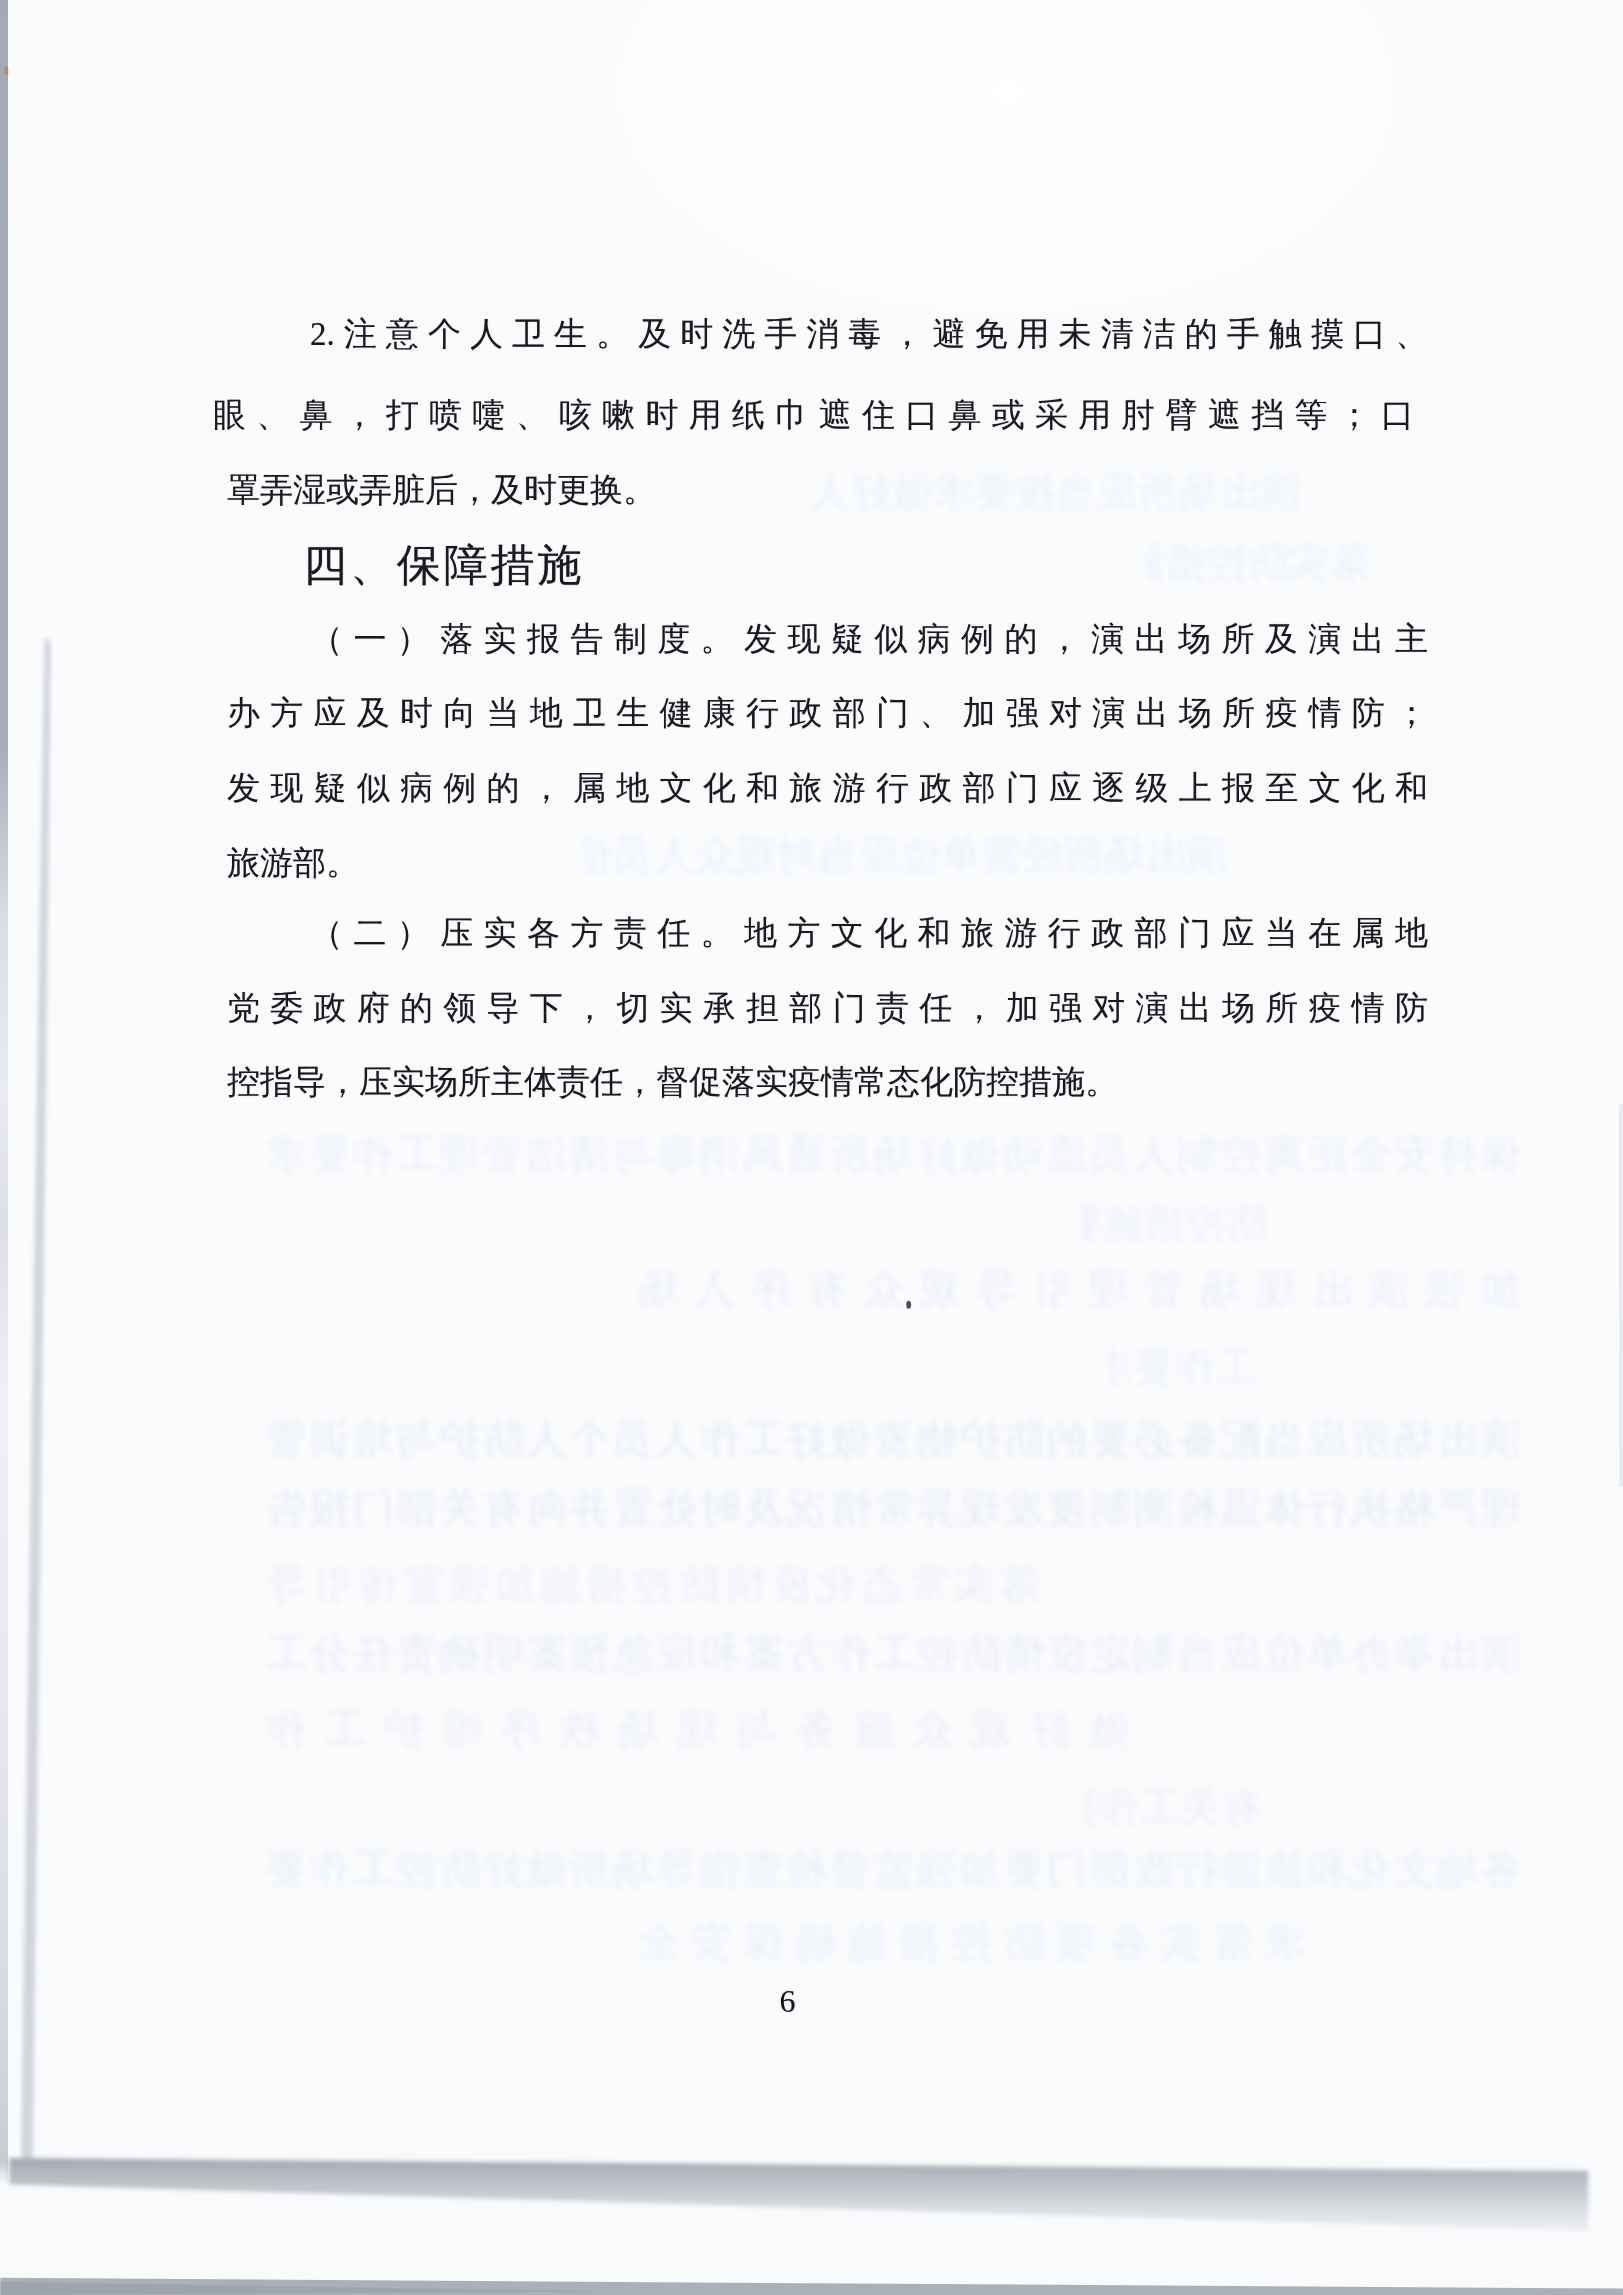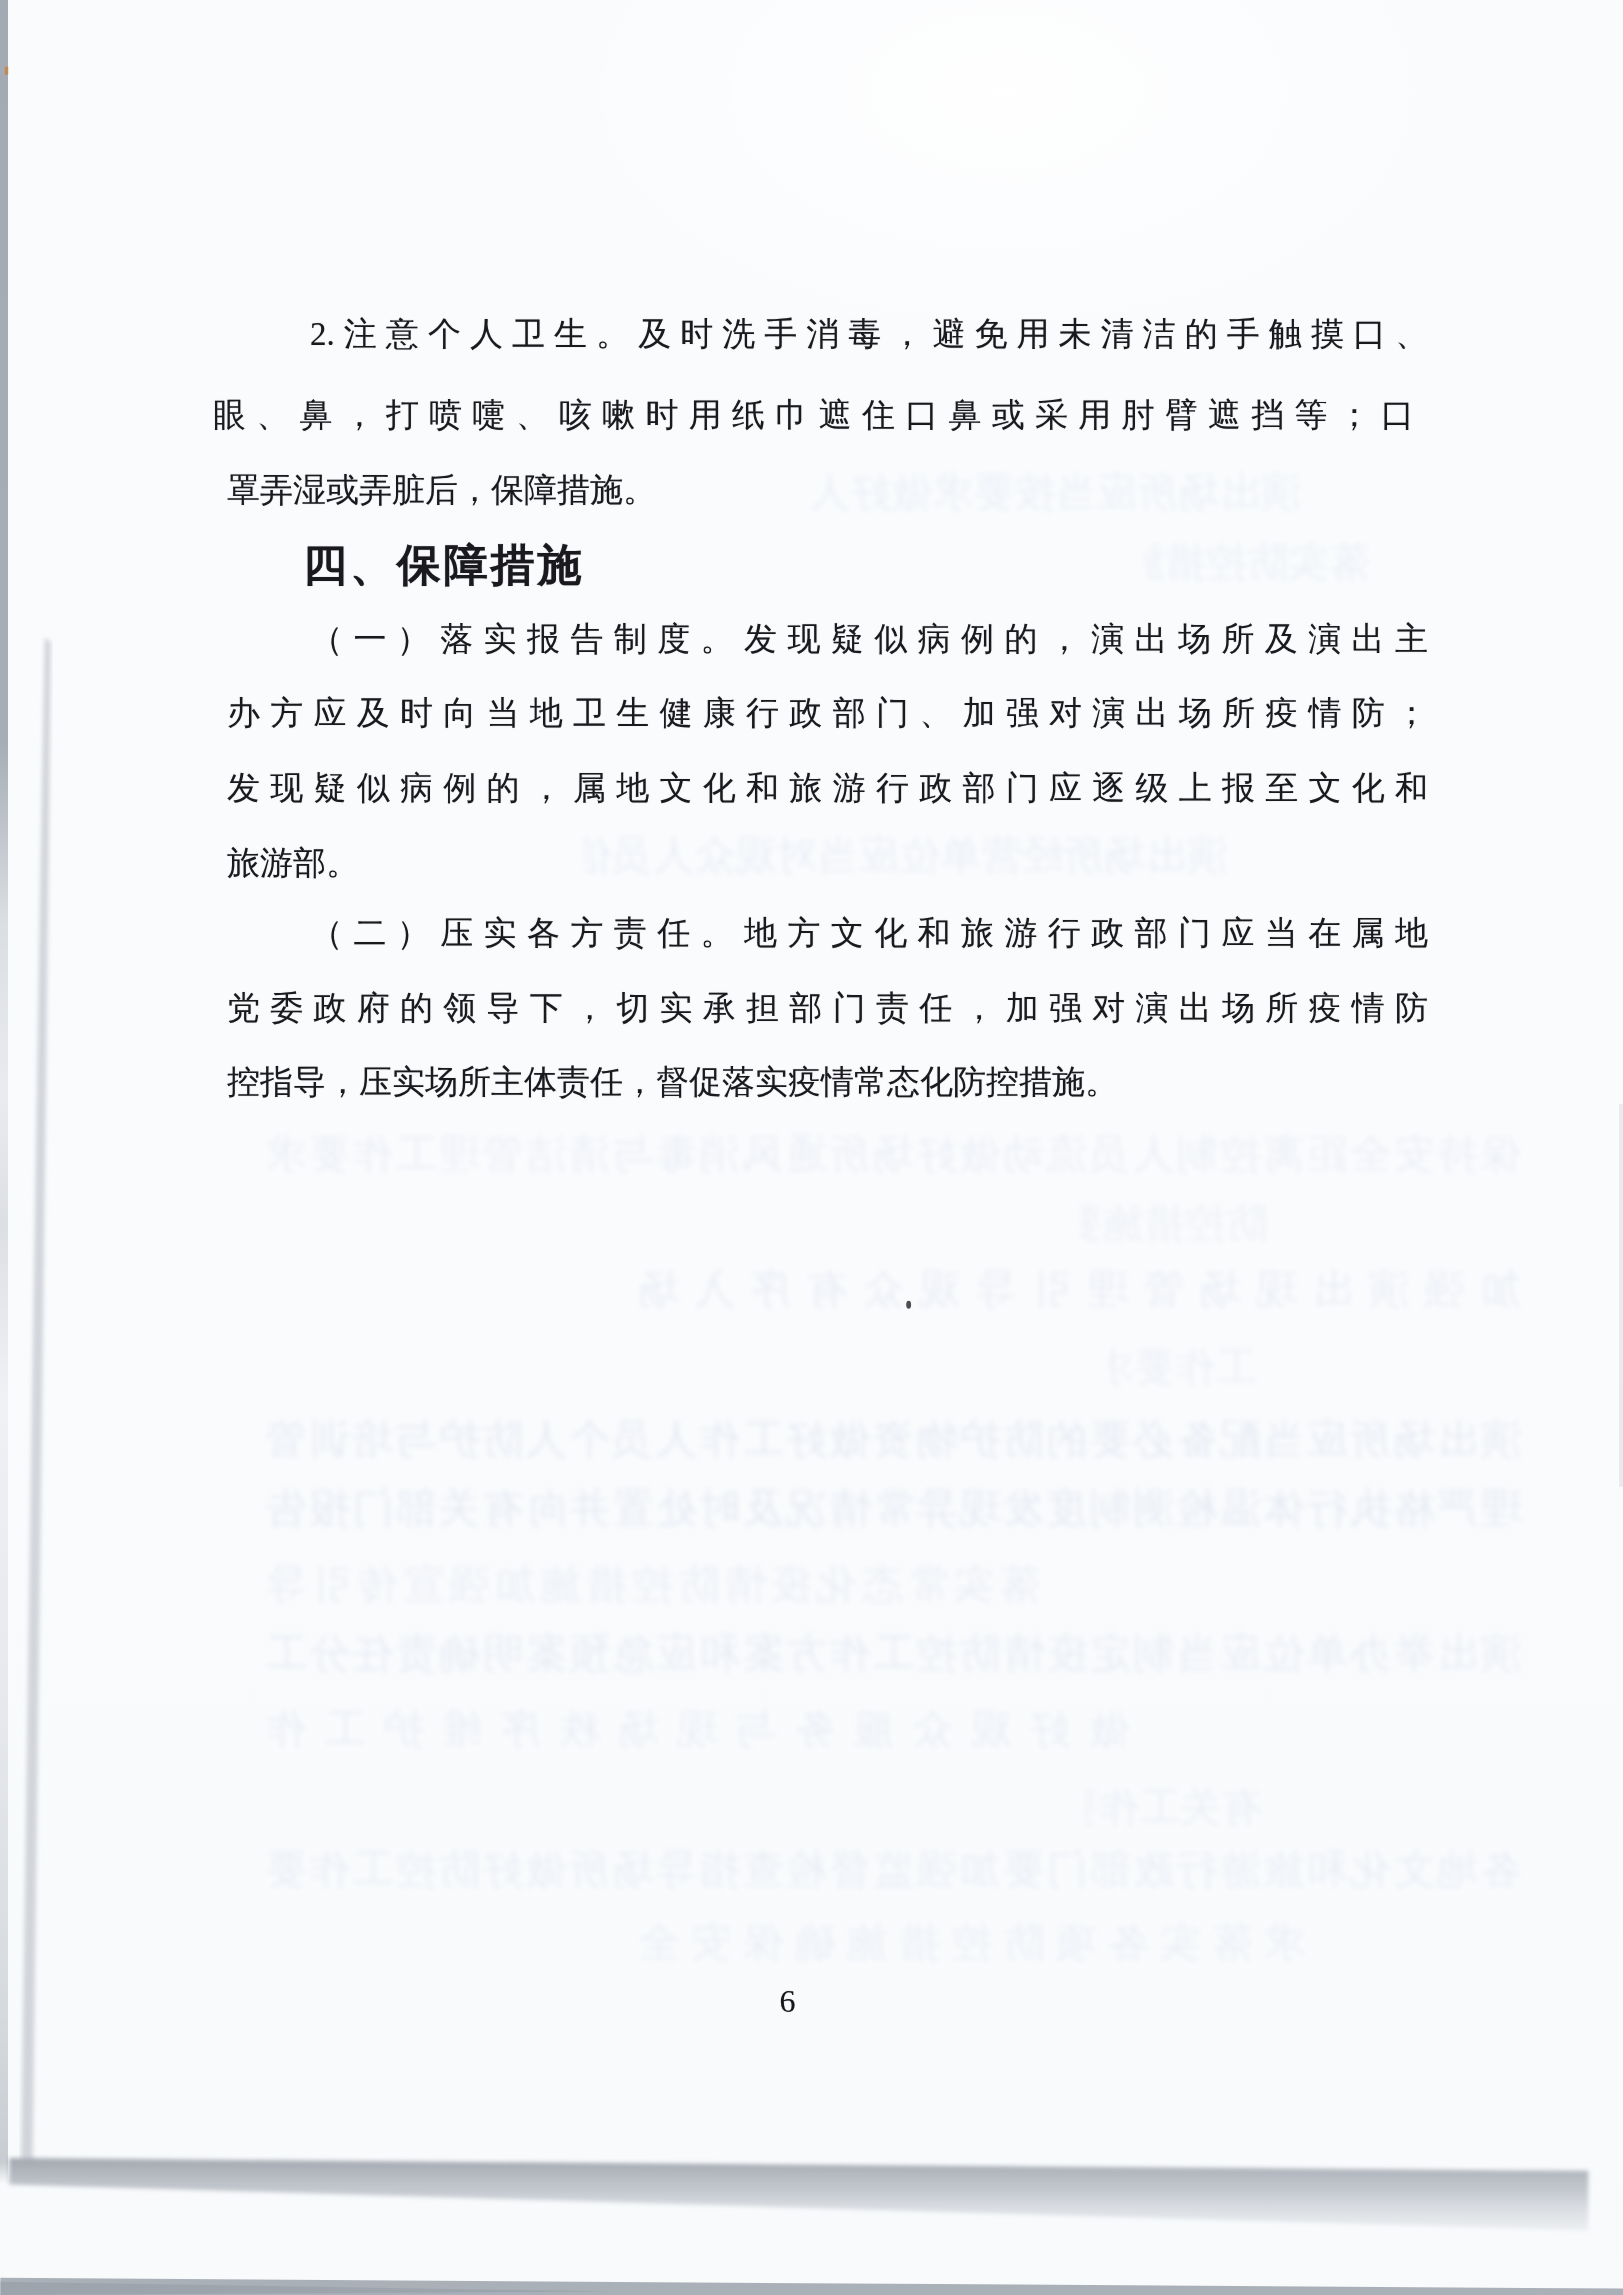--- a/index.html
+++ b/index.html
@@ -25,21 +25,21 @@
   }
   .line.justify{
     white-space:normal;
     text-align:justify;
     text-align-last:justify;
     text-justify:inter-character;
     word-break:break-all;
   }
   .line.heading{
     font-family:"Liberation Sans","DejaVu Sans",sans-serif;
-    font-weight:700;
+    font-weight:400;
     font-size:44px;
     letter-spacing:2.9px;
     text-shadow:0 0 1px rgba(20,20,26,.5);
   }
   
   .ghost{
     position:absolute;
     font-size:41px;
     line-height:64px;
     height:64px;
@@ -126,21 +126,21 @@
     <div class="ghost" style="top:1621px;left:265px;width:1256px;opacity:.09">演出举办单位应当制定疫情防控工作方案和应急预案明确责任分工</div>
     <div class="ghost" style="top:1697px;left:265px;width:864px;opacity:.08">做好观众服务与现场秩序维护工作</div>
     <div class="ghost" style="top:1775px;left:1085px;width:177px;opacity:.07">有关工作要求</div>
     <div class="ghost" style="top:1837px;left:265px;width:1256px;opacity:.08">各地文化和旅游行政部门要加强监督检查指导场所做好防控工作要</div>
     <div class="ghost" style="top:1910px;left:638px;width:667px;opacity:.07">求落实各项防控措施确保安全</div>
   </div>
 
   <div>
     <div class="line justify" style="top:297px;left:310px;width:1118px">2.注意个人卫生。及时洗手消毒，避免用未清洁的手触摸口、</div>
     <div class="line justify" style="top:378px;left:213px;width:1201px">眼、鼻，打喷嚏、咳嗽时用纸巾遮住口鼻或采用肘臂遮挡等；口</div>
-    <div class="line" style="top:453px;left:227px">罩弄湿或弄脏后，保障措施。</div>
+    <div class="line" style="top:453px;left:227px">罩弄湿或弄脏后，及时更换。</div>
     <div class="line heading" style="top:528px;left:303px">四、保障措施</div>
     <div class="line justify" style="top:602px;left:310px;width:1118px">（一）落实报告制度。发现疑似病例的，演出场所及演出主</div>
     <div class="line justify" style="top:676px;left:227px;width:1201px">办方应及时向当地卫生健康行政部门、加强对演出场所疫情防；</div>
     <div class="line justify" style="top:751px;left:227px;width:1201px">发现疑似病例的，属地文化和旅游行政部门应逐级上报至文化和</div>
     <div class="line" style="top:826px;left:227px">旅游部。</div>
     <div class="line justify" style="top:896px;left:310px;width:1118px">（二）压实各方责任。地方文化和旅游行政部门应当在属地</div>
     <div class="line justify" style="top:971px;left:227px;width:1201px">党委政府的领导下，切实承担部门责任，加强对演出场所疫情防</div>
     <div class="line" style="top:1045px;left:227px">控指导，压实场所主体责任，督促落实疫情常态化防控措施。</div>
   </div>
 

